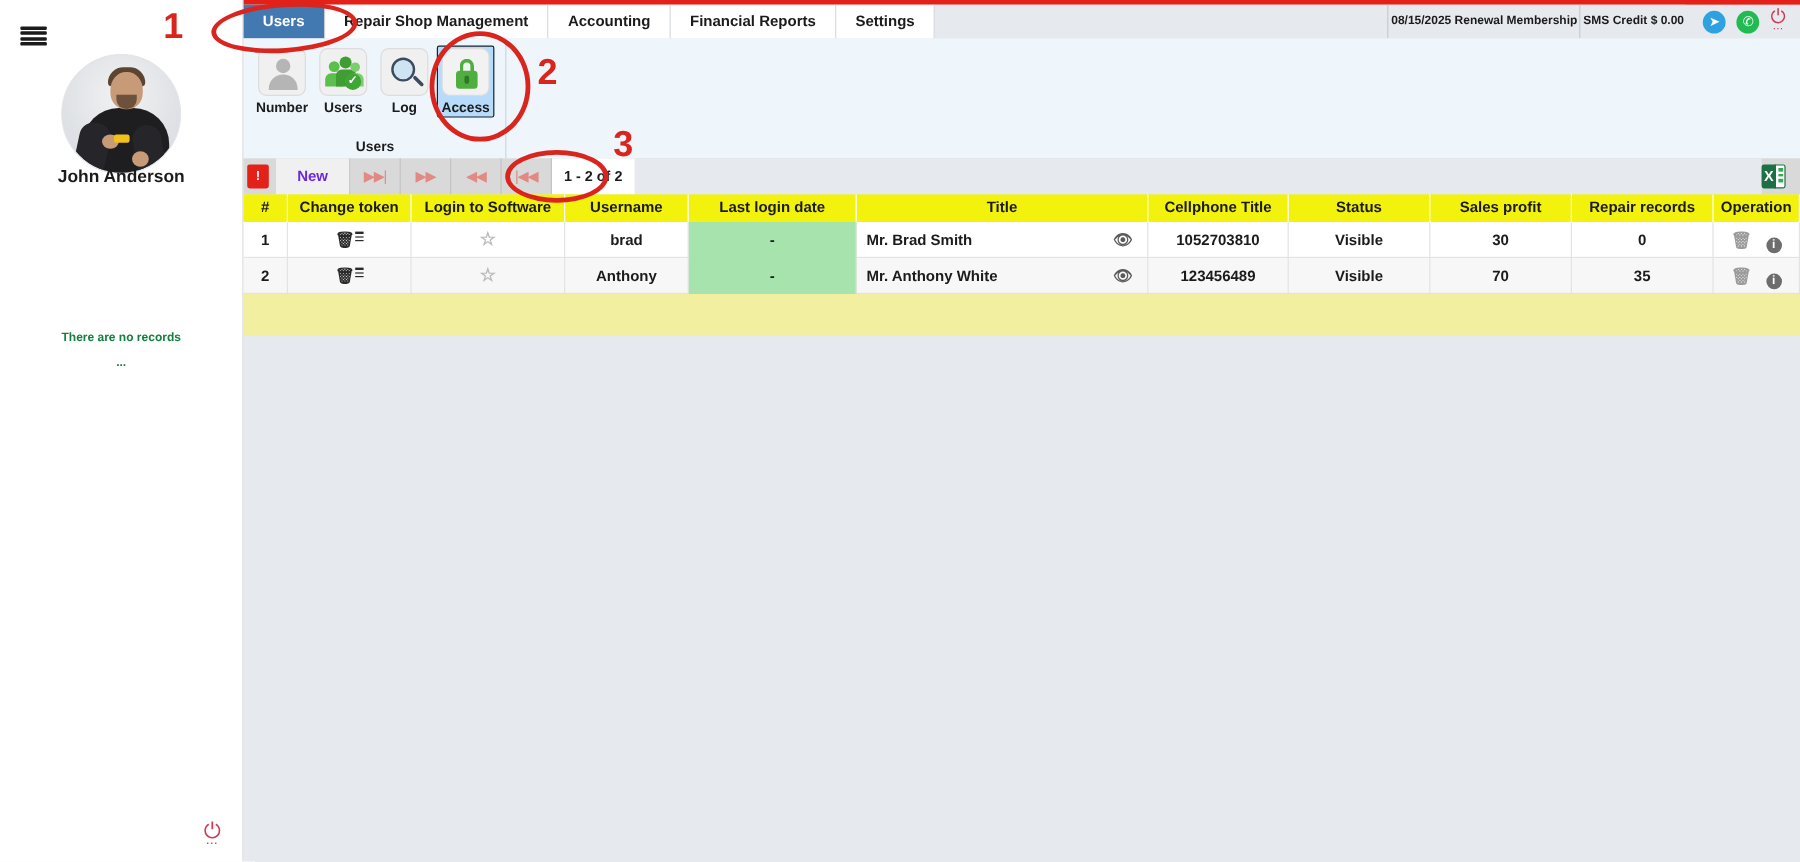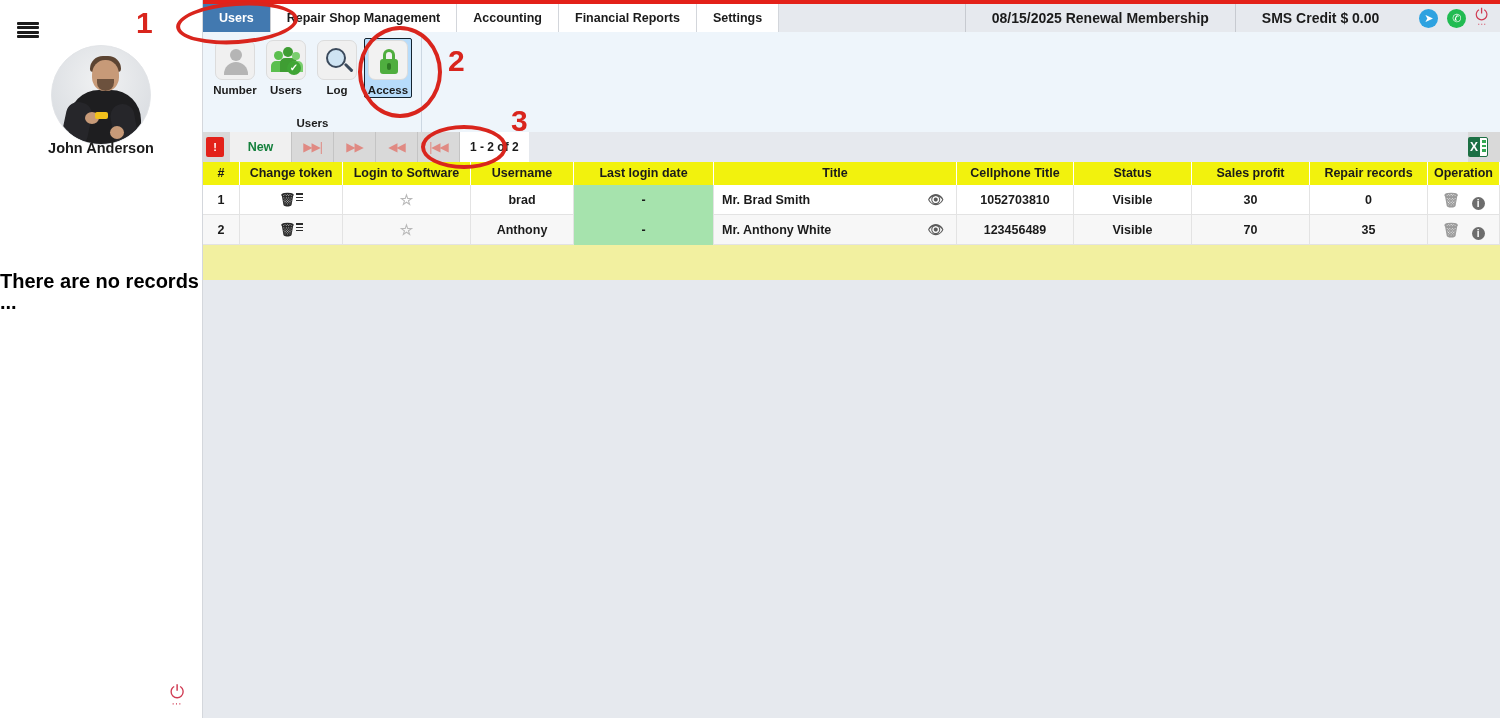--- a/index.html
+++ b/index.html
@@ -32,40 +32,40 @@
   .av-beard { position: absolute; left: 45px; top: 33px; width: 17px; height: 12px; background: #5c4432; border-radius: 0 0 9px 9px; opacity: .85; }
   .av-body { position: absolute; left: 17px; top: 44px; width: 72px; height: 60px; background: #1e1e20; border-radius: 30px 30px 0 0; }
   .av-armL { position: absolute; left: 12px; top: 56px; width: 26px; height: 44px; background: #26262a; border-radius: 12px; transform: rotate(12deg); }
   .av-armR { position: absolute; left: 60px; top: 58px; width: 24px; height: 42px; background: #26262a; border-radius: 12px; transform: rotate(-10deg); }
   .av-handL { position: absolute; left: 33px; top: 66px; width: 14px; height: 12px; background: #c79a78; border-radius: 50%; }
   .av-handR { position: absolute; left: 58px; top: 80px; width: 14px; height: 13px; background: #c79a78; border-radius: 50%; }
   .av-racket { position: absolute; left: 47px; top: 50px; width: 38px; height: 42px; border: 3px solid #3a3a3d; border-radius: 50%; background: rgba(70,62,60,.55); transform: rotate(18deg); }
   .av-item { position: absolute; left: 43px; top: 66px; width: 13px; height: 7px; background: #f2c11c; border-radius: 2px; }
   .user-name { position: absolute; left: 0; right: 0; top: 140px; text-align: center;
     font-size: 14.5px; font-weight: bold; color: #1b1b1b; }
-  .no-records { position: absolute; left: 0; right: 0; top: 271px; 
-    font-size: 20px; font-weight: bold; color: #000000; line-height: 21px; }
+  .no-records { position: absolute; left: 0; right: 0; top: 271px; text-align: center;
+    font-size: 10px; font-weight: bold; color: #15803d; line-height: 21px; }
   .sidebar-power { position: absolute; left: 166px; top: 684px; width: 22px; text-align: center;
     color: #d03a52; cursor: pointer; }
   .sidebar-power .glyph { font-size: 18px; line-height: 16px; display: block; }
   .sidebar-power .dots { font-size: 10px; line-height: 8px; display: block; letter-spacing: 1px; }
 
   
   #main { position: absolute; left: 203px; top: 0; width: 1297px; height: 718px; background: #e6e9ee; }
   .topline { position: absolute; left: 0; top: 0; width: 1297px; height: 4px; background: #e32119; }
 
   
   .tabstrip { position: absolute; left: 0; top: 4px; width: 1297px; height: 28px;
     background: #e6e9ee; display: flex; align-items: stretch; }
   .tab { height: 28px; line-height: 28px; padding: 0 16px; font-size: 12.5px; font-weight: bold;
     color: #1b1b1b; background: #ffffff; border-right: 1px solid #d3d6db; white-space: nowrap; cursor: pointer; }
   .tab.active { background: #4279b0; color: #ffffff; border-right: 1px solid #c9ccd1; }
   .tab-filler { flex: 1; background: #e6e9ee; }
   .hdr-info { display: flex; align-items: center; height: 28px; }
-  .hdr-chip { height: 28px; line-height: 28px; padding: 0 26px; font-size: 14px; font-weight: bold;
+  .hdr-chip { height: 28px; line-height: 28px; padding: 0 2px; font-size: 10px; font-weight: bold;
     color: #1b1b1b; border-left: 1px solid #c7cad0; background: #e6e9ee; white-space: nowrap; }
   .hdr-icons { display: flex; align-items: center; gap: 9px; padding: 0 12px 0 14px; background: #e6e9ee; }
   .ic-circle { width: 19px; height: 19px; border-radius: 50%; display: inline-flex;
     align-items: center; justify-content: center; color: #fff; font-size: 11px; cursor: pointer; }
   .ic-telegram { background: #2ea2e0; }
   .ic-whatsapp { background: #21bb52; }
   .ic-power { color: #d03a52; font-size: 16px; cursor: pointer; line-height: 12px; text-align: center; }
   .ic-power .dots { display: block; font-size: 9px; line-height: 7px; }
 
   
@@ -99,21 +99,21 @@
 
   
   .toolbar { position: absolute; left: 0; top: 132px; width: 1297px; height: 30px;
     background: #d9d9d9; display: flex; align-items: stretch; }
   .search-input { width: 215px; height: 30px; border: 1px solid #bdbdbd; border-right: none;
     background: #ffffff; font-size: 13px; color: #7a7a7a; padding: 0 8px; outline: none;
     font-family: "Liberation Sans", sans-serif; }
   .tb-red { width: 18px; height: 20px; margin: 5px 0 0 3px; background: #e32119; border-radius: 2px;
     color: #fff; font-size: 11px; font-weight: bold; line-height: 20px; text-align: center; cursor: pointer; }
   .tb-new { width: 62px; height: 30px; background: #f0f0f0; border-right: 1px solid #c4c4c4;
-    font-size: 12.5px; font-weight: bold; color: #15803d; line-height: 30px; text-align: center;
+    font-size: 12.5px; font-weight: bold; color: #6d28d9; line-height: 30px; text-align: center;
     cursor: pointer; margin-left: 6px; }
   .tb-page { width: 42px; height: 30px; border-right: 1px solid #c4c4c4; color: #e08a83;
     font-size: 12px; line-height: 30px; text-align: center; cursor: pointer; letter-spacing: -1px; }
   .tb-count { height: 30px; line-height: 30px; padding: 0 10px; background: #ffffff;
     font-size: 12px; font-weight: bold; color: #1b1b1b; }
   .tb-spacer { flex: 1; background: #e6e9ee; }
   .xls { width: 20px; height: 20px; margin: 5px 12px 0 0; border-radius: 2px; position: relative; cursor: pointer; }
   .xls-l { position: absolute; left: 0; top: 0; width: 12px; height: 20px; background: #1d7044;
     border-radius: 2px 0 0 2px; color: #fff; font-size: 12px; font-weight: bold; line-height: 20px; text-align: center; }
   .xls-r { position: absolute; right: 0; top: 0; width: 9px; height: 20px; background: #fff;

